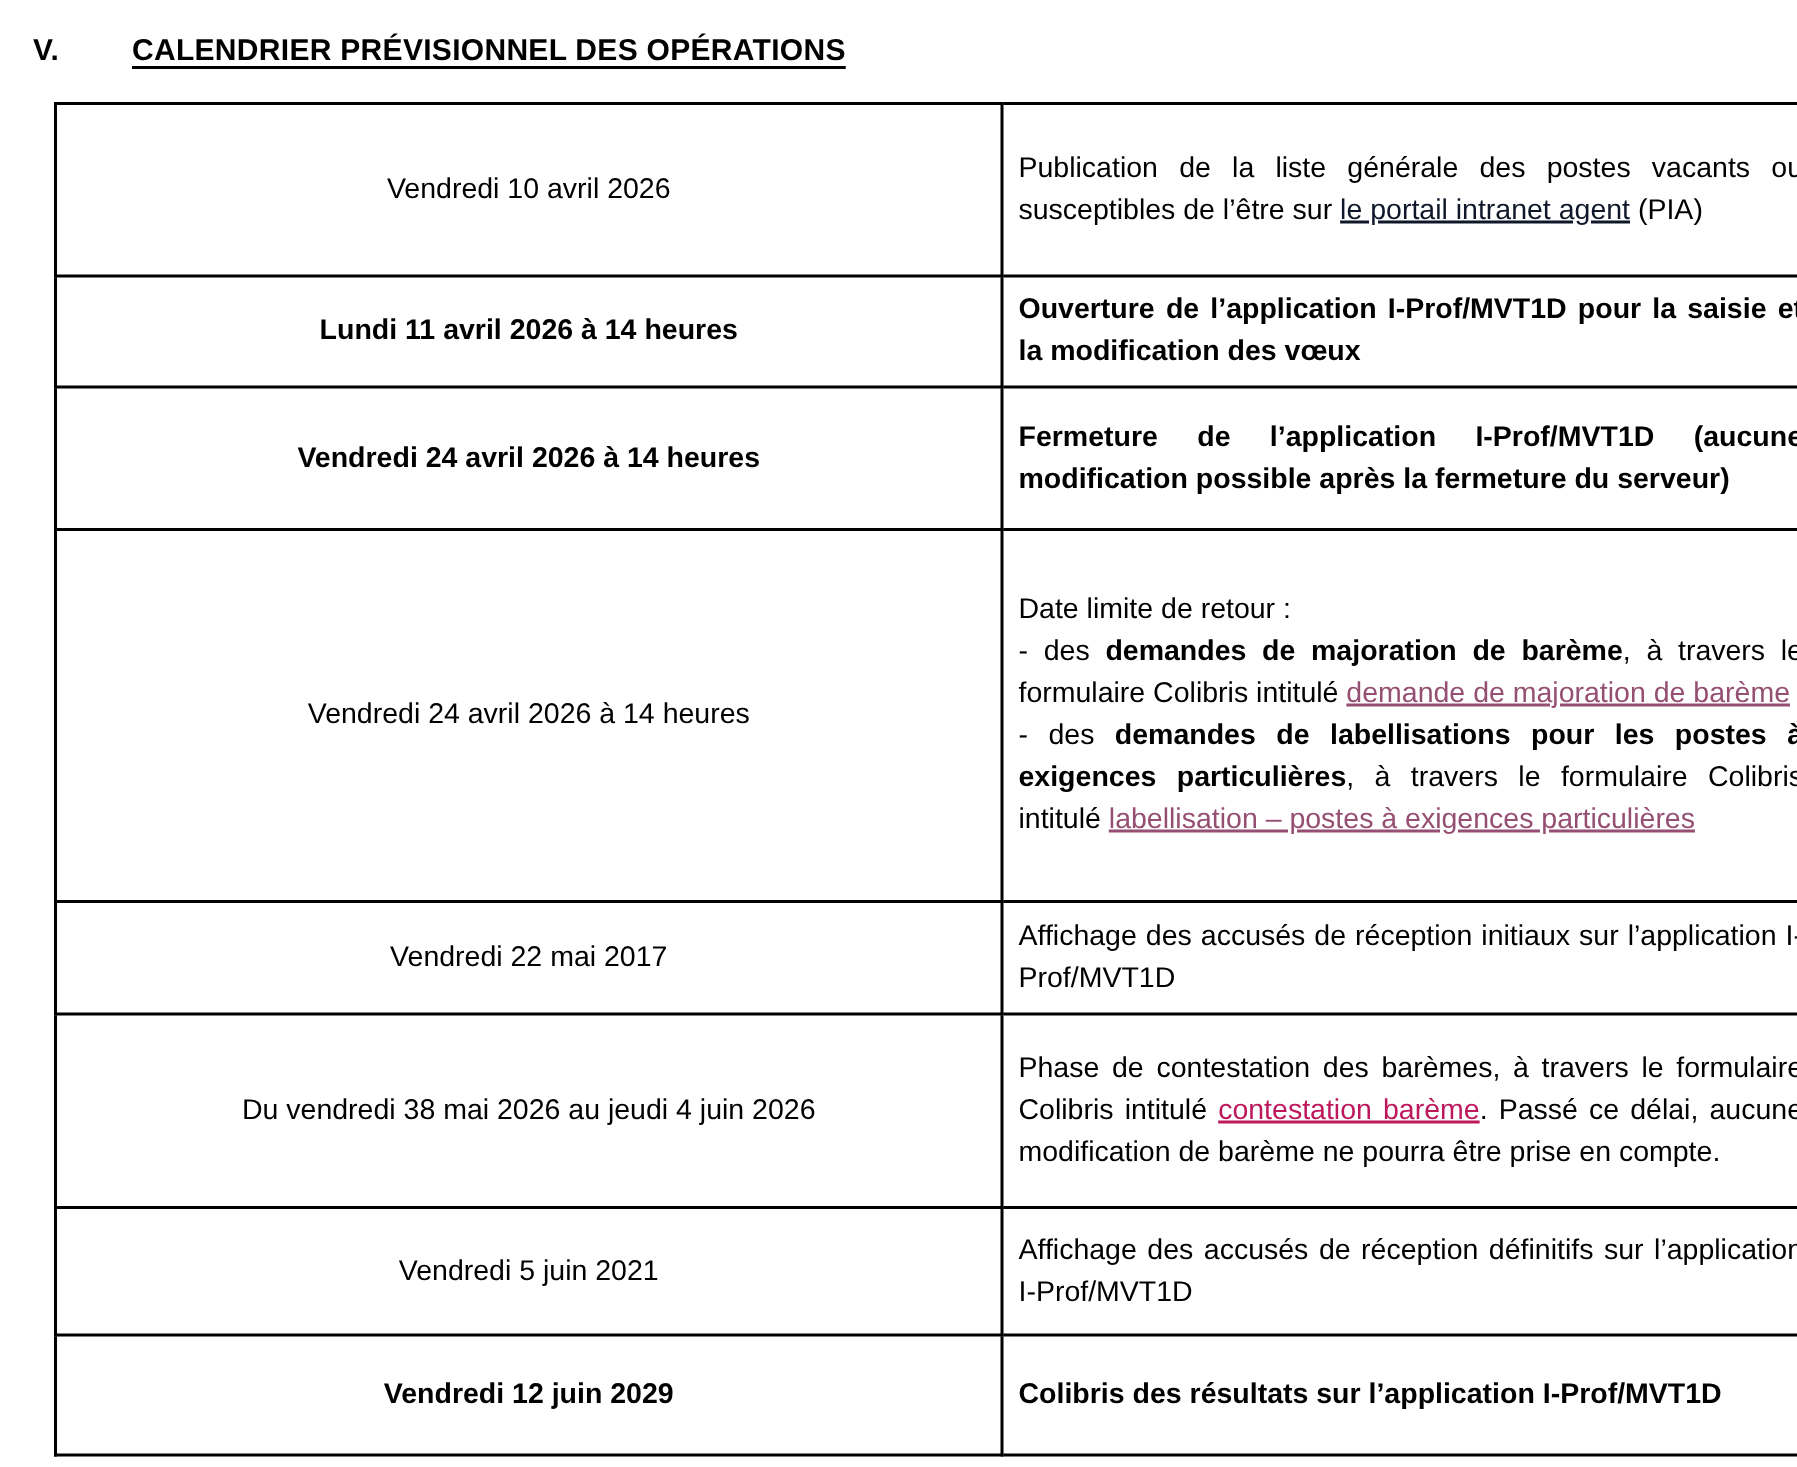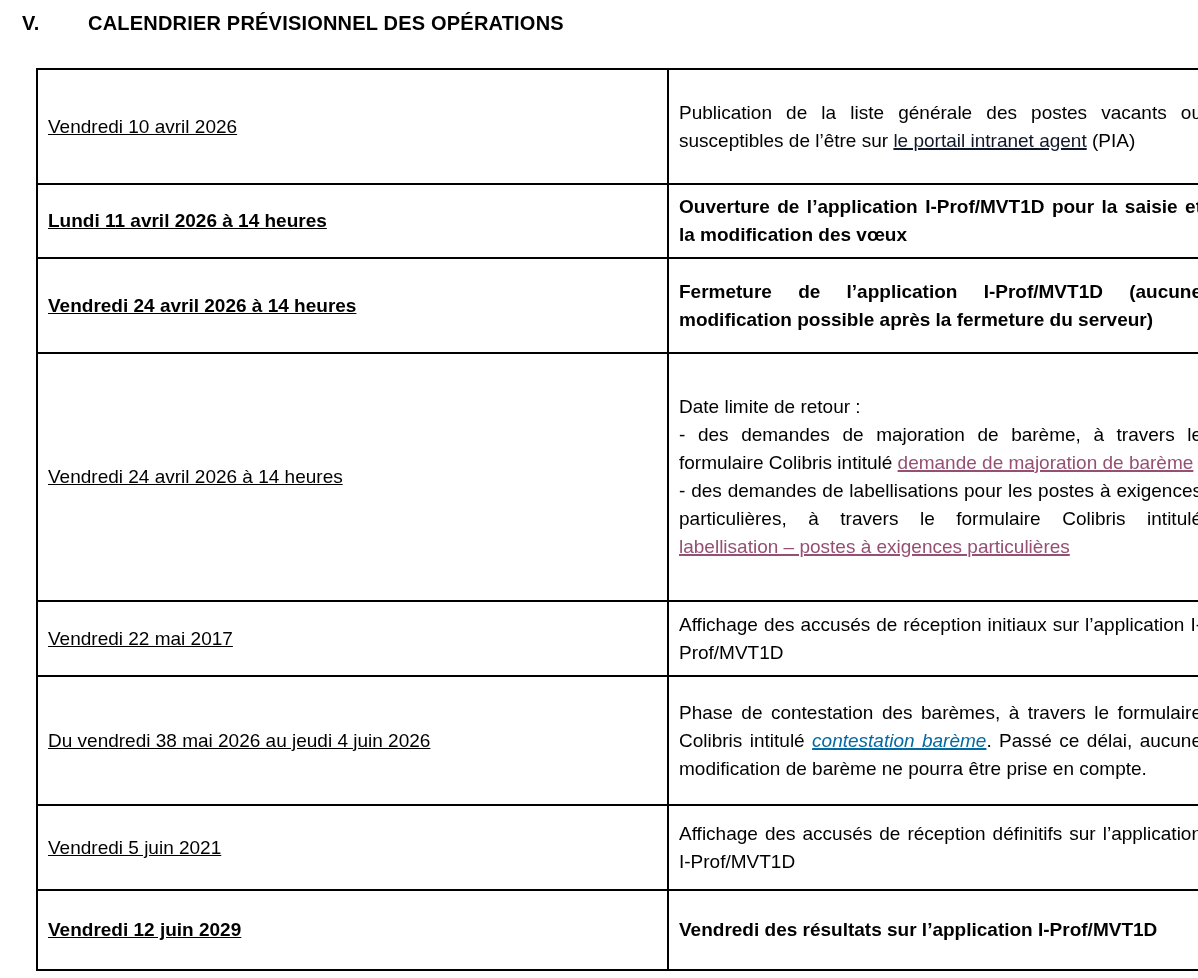--- a/index.html
+++ b/index.html
@@ -24,57 +24,59 @@
     align-items: baseline;
     font-size: 20px;
     font-weight: bold;
     letter-spacing: 0.2px;
   }
   .heading .num {
     width: 66px;
     flex: 0 0 66px;
   }
   .heading .title {
+    text-decoration: underline;
     text-decoration-thickness: 2px;
     text-underline-offset: 4px;
+    margin-top: 11px;
   }
   table.calendar {
     position: absolute;
     left: 36px;
     top: 68px;
     border-collapse: collapse;
     table-layout: fixed;
     width: 1132px;
     font-size: 19px;
     line-height: 28px;
   }
   table.calendar td {
     border: 2px solid #000000;
     vertical-align: middle;
     padding: 8px 10px;
   }
   td.date-cell {
     width: 609px;
-    text-decoration: underline;
+    text-align: center;
   }
   td.desc-cell {
     width: 523px;
     text-align: justify;
     padding-left: 8px;
     padding-right: 10px;
   }
   tr.bold-row td {
     font-weight: bold;
   }
   a.doc-link {
     text-decoration: underline;
     text-decoration-thickness: 2px;
     cursor: pointer;
   }
-  b { font-weight: normal; }
+  b { font-weight: bold; }
 </style>
 </head>
 <body>
 
 <div class="page">
   <div class="heading">
     <span class="num">V.</span>
     <span class="title">CALENDRIER PRÉVISIONNEL DES OPÉRATIONS</span>
   </div>
 
@@ -95,25 +97,25 @@
         <tr style="height: 248px;">
           <td class="date-cell">Vendredi 24 avril 2026 à 14 heures</td>
           <td class="desc-cell"><span>Date limite de retour :</span><br><span>- des </span><b>demandes de majoration de barème</b><span>, à travers le formulaire Colibris intitulé </span><a class="doc-link" style="color: rgb(149, 79, 114);">demande de majoration de barème</a><br><span>- des </span><b>demandes de labellisations pour les postes à exigences particulières</b><span>, à travers le formulaire Colibris intitulé </span><a class="doc-link" style="color: rgb(149, 79, 114);">labellisation – postes à exigences particulières</a></td>
         </tr>
         <tr style="height: 75px;">
           <td class="date-cell">Vendredi 22 mai 2017</td>
           <td class="desc-cell"><span>Affichage des accusés de réception initiaux sur l’application I-Prof/MVT1D</span></td>
         </tr>
         <tr style="height: 129px;">
           <td class="date-cell">Du vendredi 38 mai 2026 au jeudi 4 juin 2026</td>
-          <td class="desc-cell"><span>Phase de contestation des barèmes, à travers le formulaire Colibris intitulé </span><a class="doc-link" style="color: #0369a1; font-style: italic;">contestation barème</a><span>. Passé ce délai, aucune modification de barème ne pourra être prise en compte.</span></td>
+          <td class="desc-cell"><span>Phase de contestation des barèmes, à travers le formulaire Colibris intitulé </span><a class="doc-link" style="color: #be185d;">contestation barème</a><span>. Passé ce délai, aucune modification de barème ne pourra être prise en compte.</span></td>
         </tr>
         <tr style="height: 85px;">
           <td class="date-cell">Vendredi 5 juin 2021</td>
           <td class="desc-cell"><span>Affichage des accusés de réception définitifs sur l’application I-Prof/MVT1D</span></td>
         </tr>
         <tr class="bold-row" style="height: 80px;">
           <td class="date-cell">Vendredi 12 juin 2029</td>
-          <td class="desc-cell"><span>Vendredi des résultats sur l’application I-Prof/MVT1D</span></td>
+          <td class="desc-cell"><span>Colibris des résultats sur l’application I-Prof/MVT1D</span></td>
         </tr>
       </tbody>
   </table>
 </div>
 
 </body></html>

